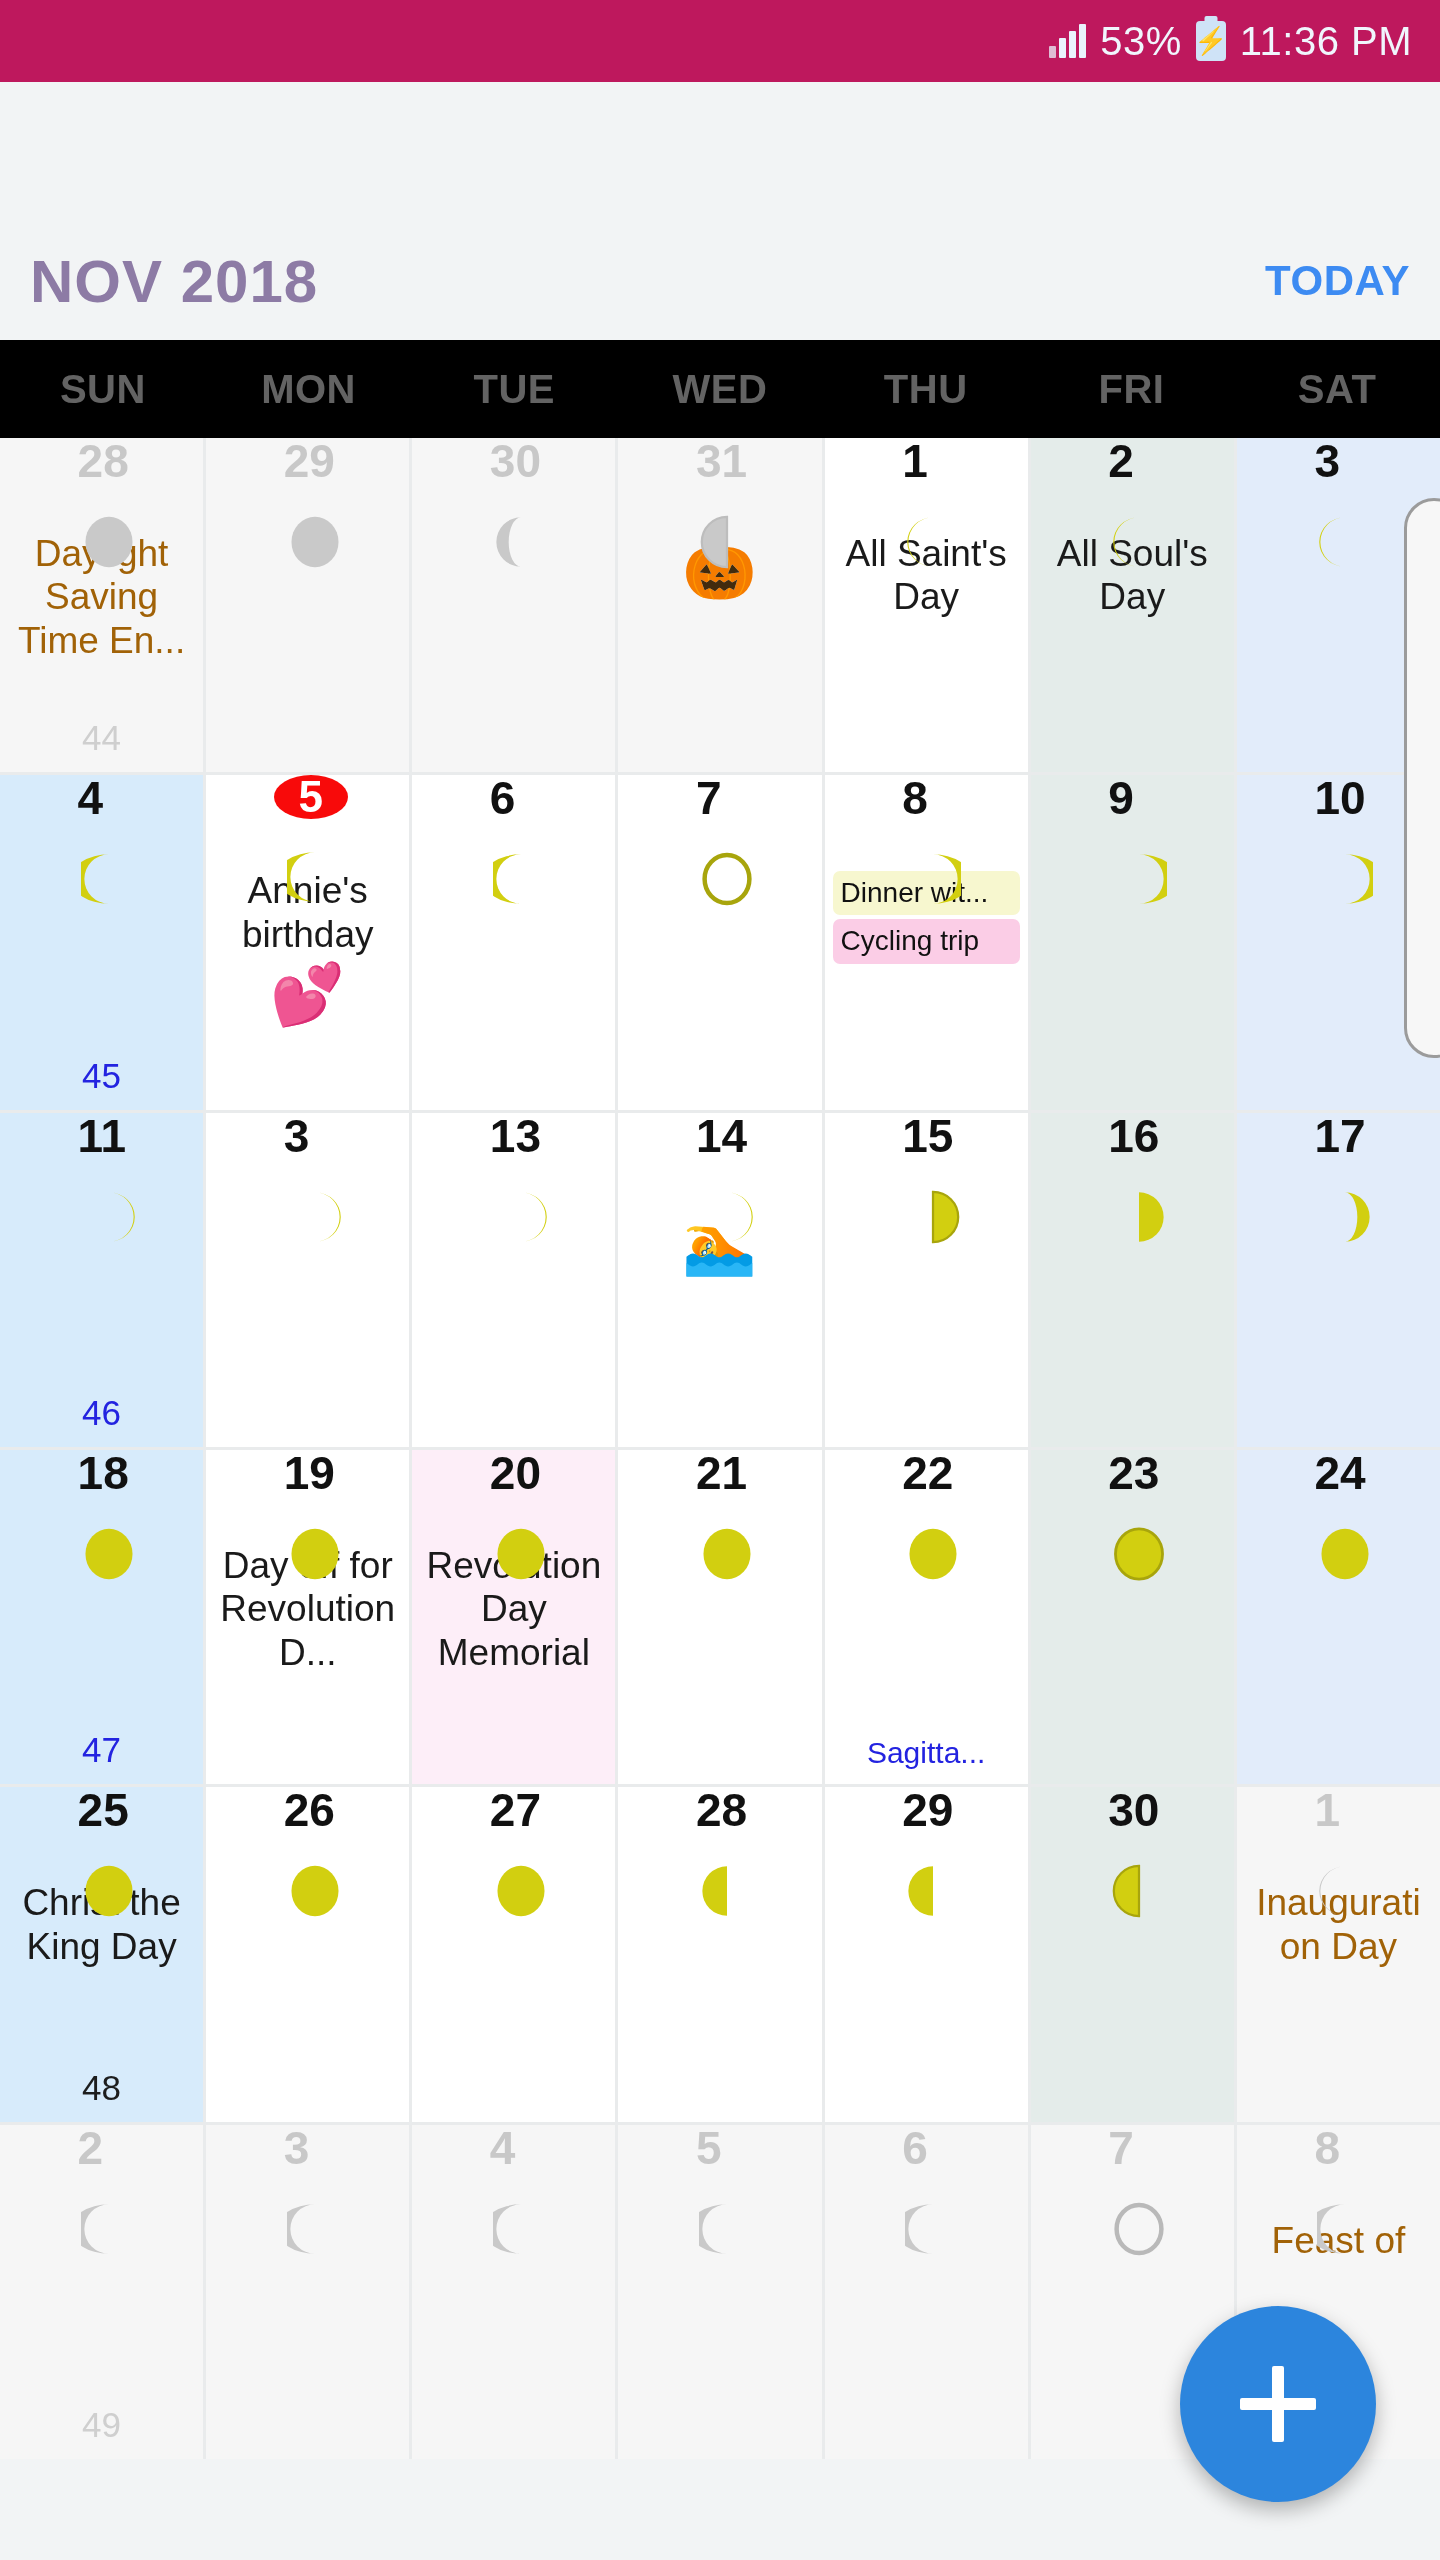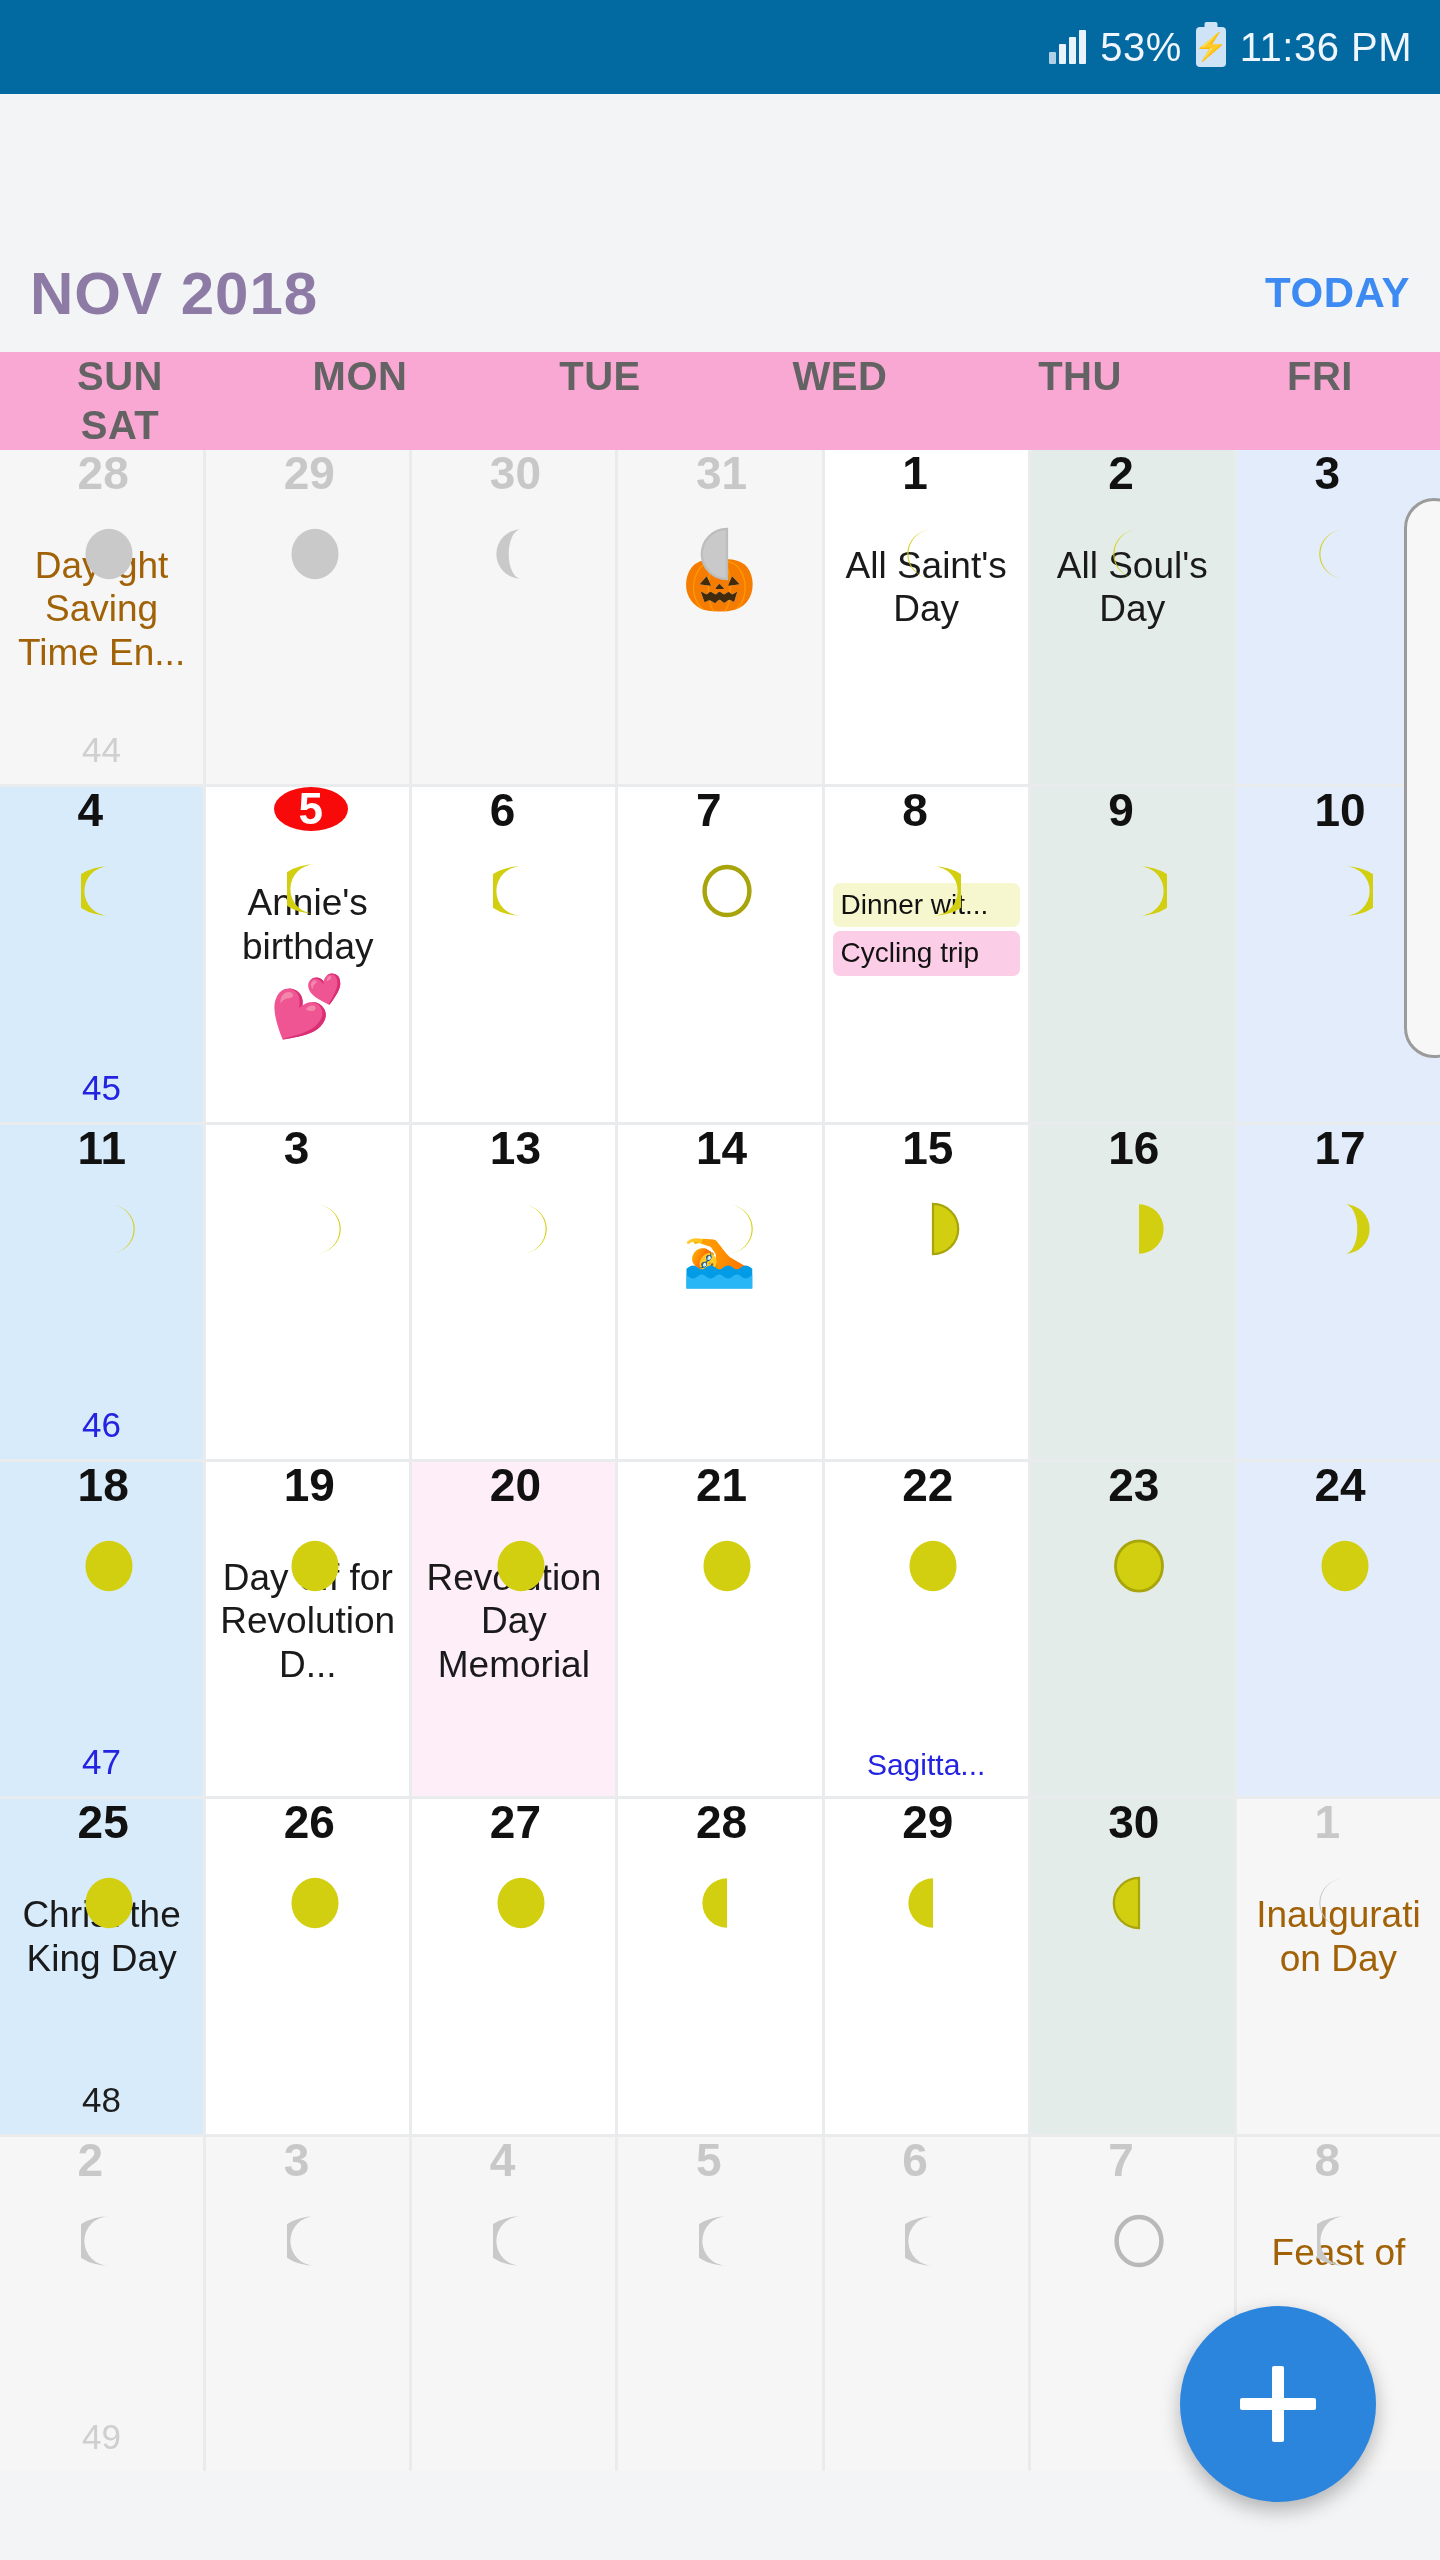--- a/index.html
+++ b/index.html
@@ -6,21 +6,21 @@
   html,body{
     width:1440px; height:2560px; overflow:hidden;
     background:#f2f4f5;
     font-family:"Liberation Sans", sans-serif;
     -webkit-font-smoothing:antialiased;
   }
   #app{position:relative;width:1440px;height:2560px;}
 
   
   .statusbar{
-    height:94px;width:100%;background:#0369a1;
+    height:82px;width:100%;background:#be185d;
     display:flex;align-items:center;justify-content:flex-end;
     padding-right:28px;gap:14px;
   }
   .sb-signal{display:flex;align-items:flex-end;gap:3px;height:34px;}
   .sb-signal i{display:block;width:7px;background:#eaf3fc;border-radius:1px;}
   .sb-signal i:nth-child(1){height:12px;opacity:.75;}
   .sb-signal i:nth-child(2){height:20px;}
   .sb-signal i:nth-child(3){height:27px;}
   .sb-signal i:nth-child(4){height:34px;}
   .sb-text{color:#f0f6fd;font-size:40px;letter-spacing:.5px;font-weight:400;}
@@ -33,22 +33,22 @@
   
   .gapzone{height:140px;background:#f2f4f5;}
   .monthbar{
     height:118px;display:flex;align-items:center;justify-content:space-between;
     padding:0 30px 0 30px;background:#f2f4f5;
   }
   .month-title{color:#8d7ba5;font-size:60px;font-weight:700;letter-spacing:1px;}
   .today-btn{color:#3d8bf2;font-size:42px;font-weight:700;letter-spacing:.5px;}
 
   
-  .weekdays{display:grid;grid-template-columns:repeat(6,1fr);
-    background:#f9a8d4;height:98px;align-items:center;}
+  .weekdays{display:grid;grid-template-columns:repeat(7,1fr);
+    background:#000000;height:98px;align-items:center;}
   .weekdays div{text-align:center;color:#636363;font-size:40px;font-weight:700;letter-spacing:.5px;}
 
   
   .grid{display:grid;grid-template-columns:repeat(7,1fr);
     grid-template-rows:repeat(6,1fr);
     background:#e9ebec;gap:3px;
     width:1440px;height:2021px;}
   .cell{position:relative;background:#ffffff;overflow:hidden;padding:0 6px;}
   .cell.sun{background:#d7ebfb;}
   .cell.fri{background:#e4ecea;}

